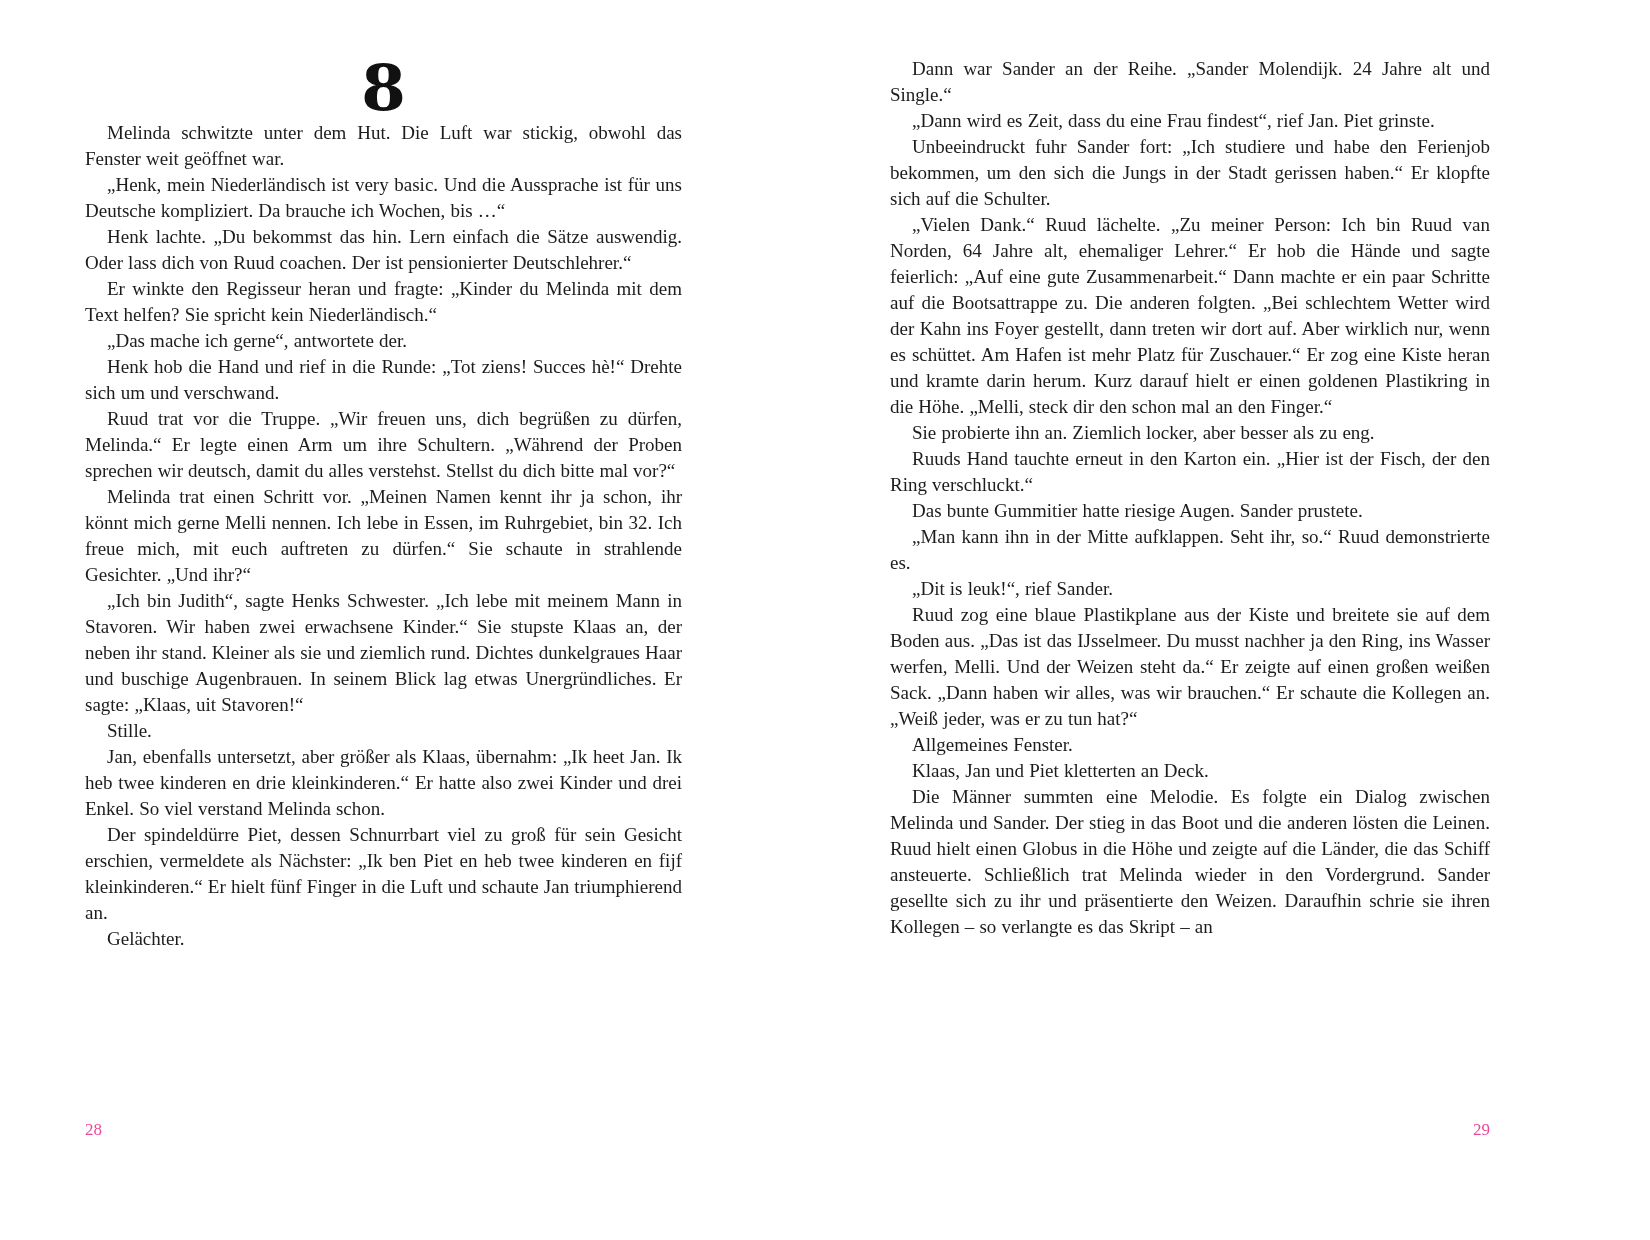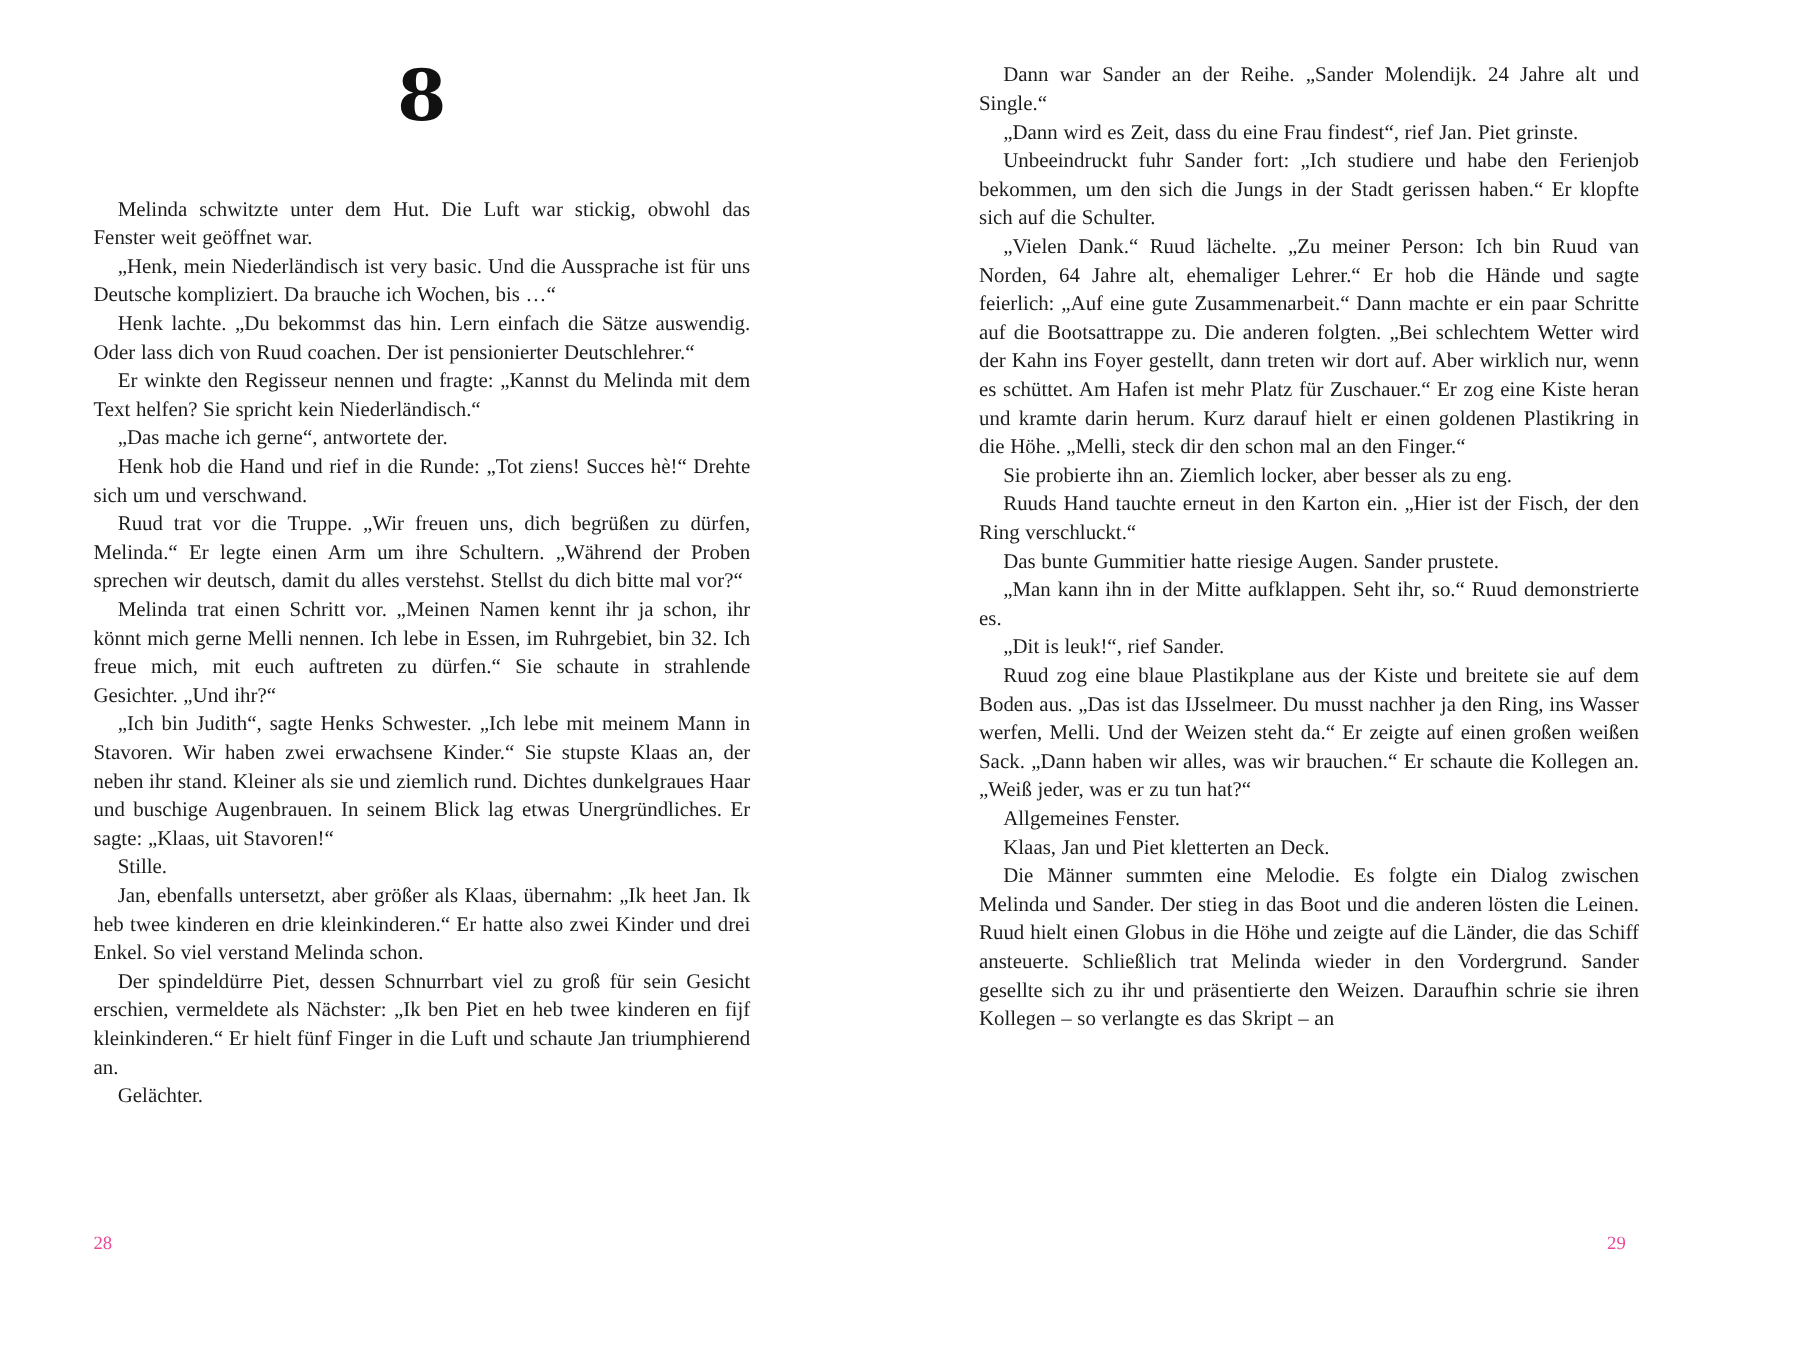--- a/index.html
+++ b/index.html
@@ -33,49 +33,49 @@
     line-height: 1;
     color: #111;
   }
 
   .body-text {
     font-size: 19px;
     line-height: 26px;
     text-align: justify;
     word-spacing: 0.02em;
   }
-  .page-left .body-text { margin-top: 58px; }
+  .page-left .body-text { }
   .page-right .body-text { margin-top: 56px; }
 
   .body-text p {
     margin: 0;
     text-indent: 22px;
   }
 
   .page-number {
     position: absolute;
     bottom: 100px;
     font-size: 17px;
     color: #ec4899;
   }
   .page-left  .page-number { left: 0; }
-  .page-right .page-number { right: 12px; text-align: center; }
+  .page-right .page-number { right: 0; text-align: center; }
 </style>
 </head>
 <body>
 
 <div class="spread">
 
   <div class="page page-left">
     <div class="chapter-number">8</div>
     <div class="body-text">
         <p>Melinda schwitzte unter dem Hut. Die Luft war stickig, obwohl das Fenster weit geöffnet war.</p>
         <p>„Henk, mein Niederländisch ist very basic. Und die Aussprache ist für uns Deutsche kompliziert. Da brauche ich Wochen, bis …“</p>
         <p>Henk lachte. „Du bekommst das hin. Lern einfach die Sätze auswendig. Oder lass dich von Ruud coachen. Der ist pensionierter Deutschlehrer.“</p>
-        <p>Er winkte den Regisseur nennen und fragte: „Kannst du Melinda mit dem Text helfen? Sie spricht kein Niederländisch.“</p>
+        <p>Er winkte den Regisseur heran und fragte: „Kinder du Melinda mit dem Text helfen? Sie spricht kein Niederländisch.“</p>
         <p>„Das mache ich gerne“, antwortete der.</p>
         <p>Henk hob die Hand und rief in die Runde: „Tot ziens! Succes hè!“ Drehte sich um und verschwand.</p>
         <p>Ruud trat vor die Truppe. „Wir freuen uns, dich begrüßen zu dürfen, Melinda.“ Er legte einen Arm um ihre Schultern. „Während der Proben sprechen wir deutsch, damit du alles verstehst. Stellst du dich bitte mal vor?“</p>
         <p>Melinda trat einen Schritt vor. „Meinen Namen kennt ihr ja schon, ihr könnt mich gerne Melli nennen. Ich lebe in Essen, im Ruhrgebiet, bin 32. Ich freue mich, mit euch auftreten zu dürfen.“ Sie schaute in strahlende Gesichter. „Und ihr?“</p>
         <p>„Ich bin Judith“, sagte Henks Schwester. „Ich lebe mit meinem Mann in Stavoren. Wir haben zwei erwachsene Kinder.“ Sie stupste Klaas an, der neben ihr stand. Kleiner als sie und ziemlich rund. Dichtes dunkelgraues Haar und buschige Augenbrauen. In seinem Blick lag etwas Unergründliches. Er sagte: „Klaas, uit Stavoren!“</p>
         <p>Stille.</p>
         <p>Jan, ebenfalls untersetzt, aber größer als Klaas, übernahm: „Ik heet Jan. Ik heb twee kinderen en drie kleinkinderen.“ Er hatte also zwei Kinder und drei Enkel. So viel verstand Melinda schon.</p>
         <p>Der spindeldürre Piet, dessen Schnurrbart viel zu groß für sein Gesicht erschien, vermeldete als Nächster: „Ik ben Piet en heb twee kinderen en fijf kleinkinderen.“ Er hielt fünf Finger in die Luft und schaute Jan triumphierend an.</p>
         <p>Gelächter.</p>
       </div>

